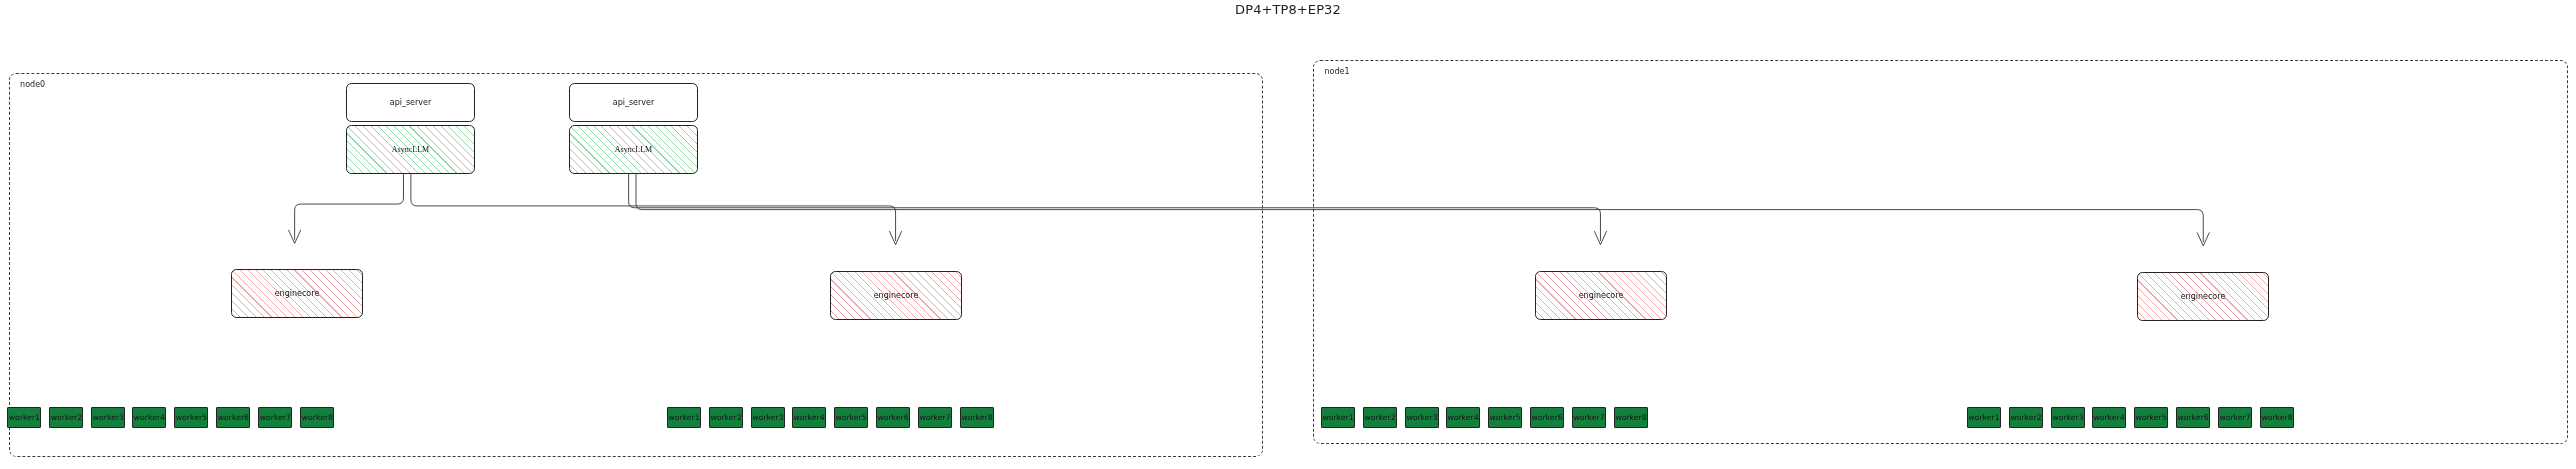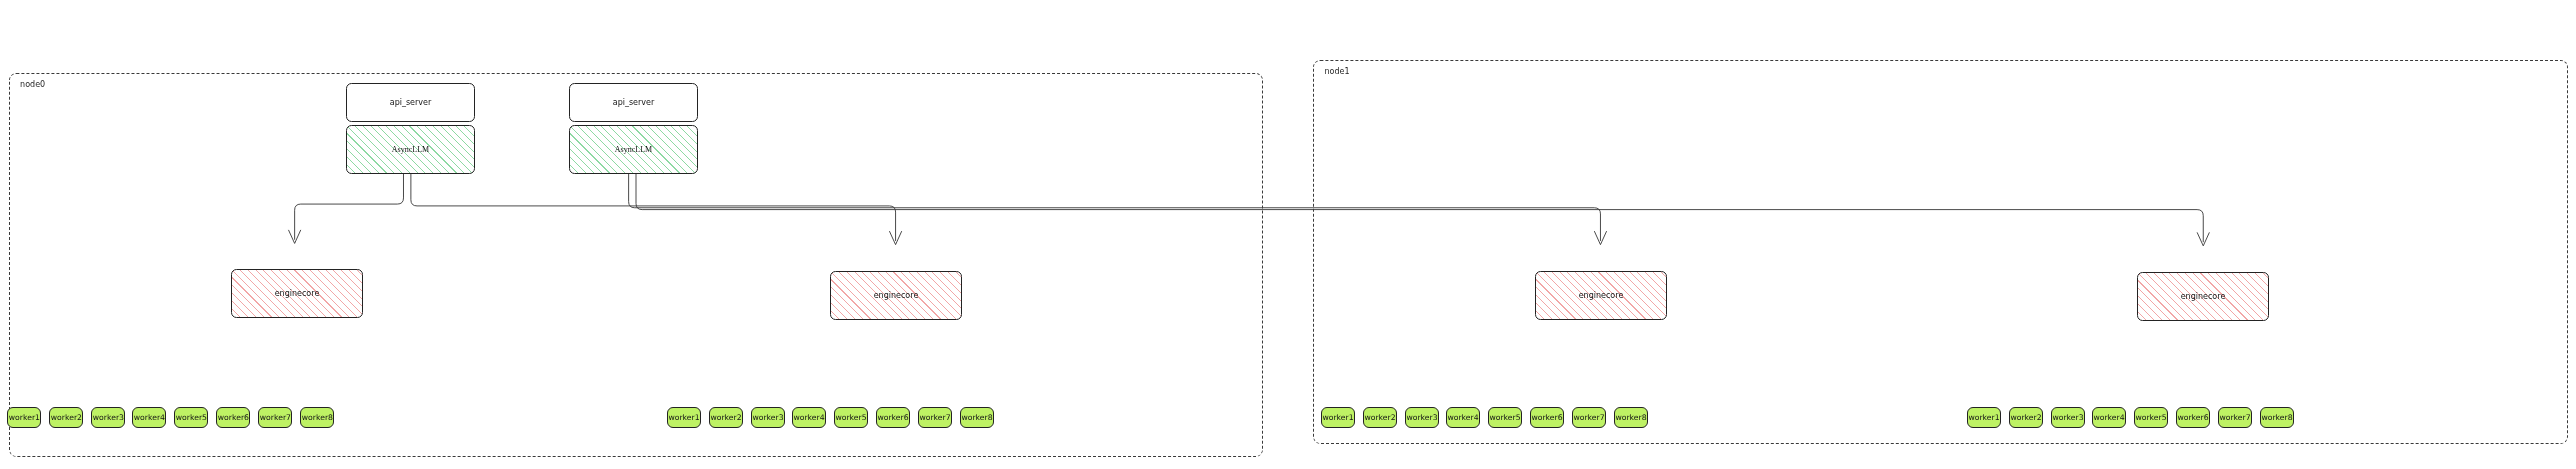--- a/index.html
+++ b/index.html
@@ -96,22 +96,22 @@
         45deg,
         #f2a7a7 0px,
         #f2a7a7 0.8px,
         rgba(255,255,255,0) 0.8px,
         rgba(255,255,255,0) 5.5px);
     margin-top: 30px;
   }
 
   
   .worker {
-    background: #bef264;
-    border-radius: 6px;
+    background: #15803d;
+    border-radius: 1px;
     border-width: 1px;
   }
   .worker .lbl {
     font-size: 7.7px;
   }
 
   
   #edge-layer {
     position: absolute;
     top: 0;
@@ -131,20 +131,21 @@
     stroke: #3b3b3b;
     stroke-width: 1.5px;
   }
   .shape, .node-box, .node-label, #diagram-title { z-index: 3; }
 </style>
 </head>
 <body>
 
 <div id="canvas">
 
+  <div id="diagram-title">DP4+TP8+EP32</div>
 
   <svg id="edge-layer" viewBox="0 0 4188 763" width="2576" height="469" preserveAspectRatio="none">
 
     <g>
       <path class="edge-path" d="M 656 282 L 656 322 Q 656 332 646 332 L 489 332 Q 479 332 479 342 L 479 390"></path>
       <path class="edge-head" d="M 469 374 L 479 396 L 489 374"></path>
     </g>
 
     <g>
       <path class="edge-path" d="M 668 282 L 668 325 Q 668 335 678 335 L 1446 335 Q 1456 335 1456 345 L 1456 392"></path>

